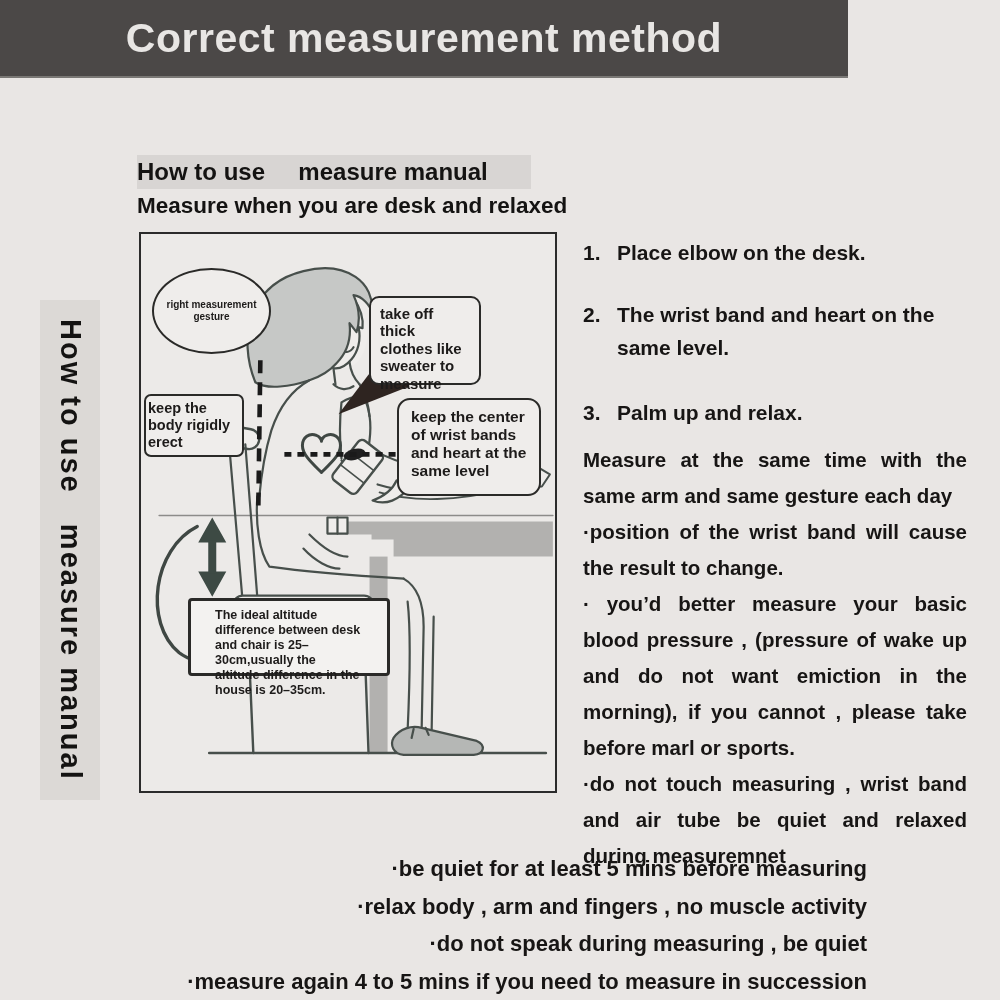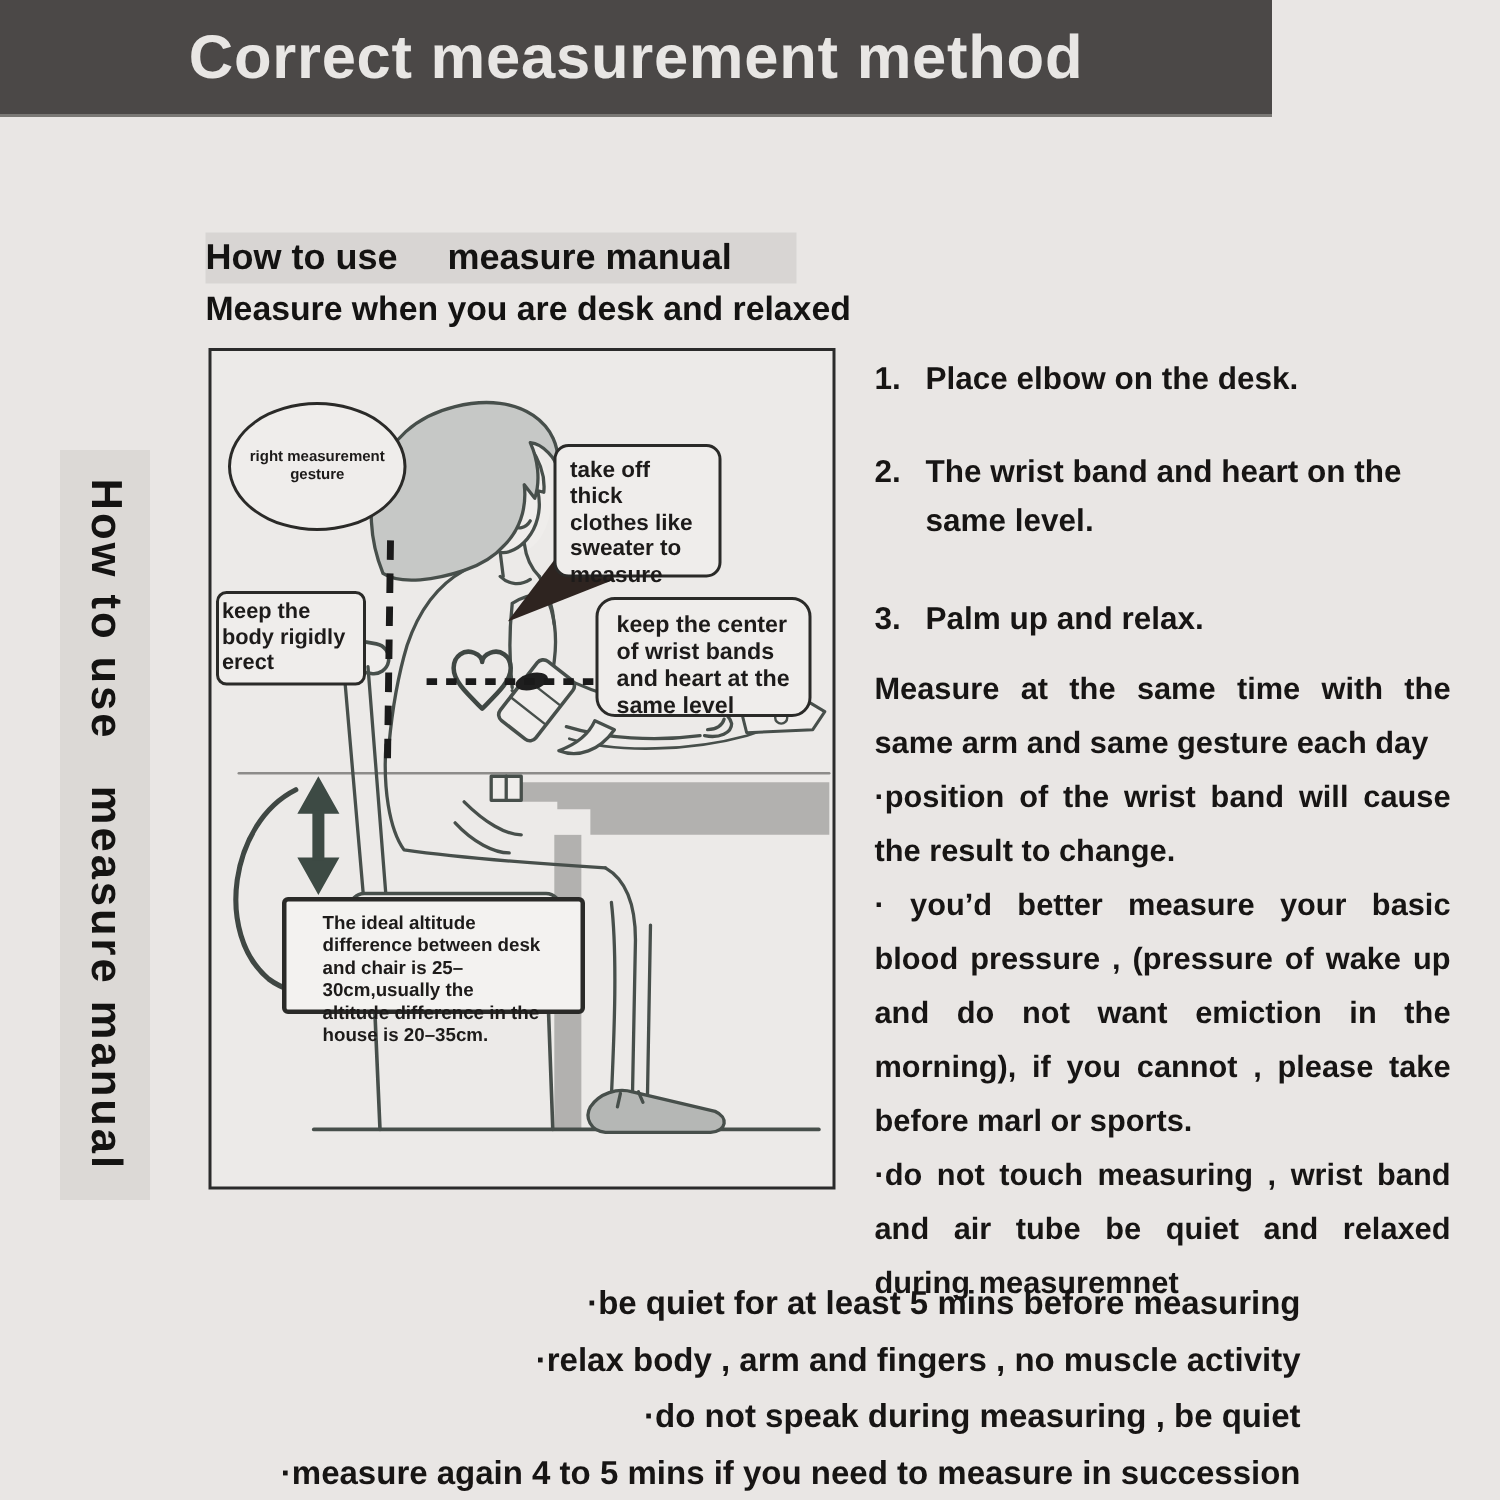--- a/index.html
+++ b/index.html
@@ -51,21 +51,21 @@
   .co-takeoff{
     left:228px;top:62px;width:112px;height:89px;border-radius:10px;
     font-size:15px;padding:7px 9px;
   }
   .co-erect{
     left:3px;top:139px;width:100px;height:63px;border-radius:7px;
     display:flex;align-items:center;justify-content:center;
     font-size:14.5px;padding:2px;margin-top:21px;
   }
   .co-wrist{
-    left:256px;top:164px;width:144px;height:80px;border-radius:13px;
+    left:256px;top:164px;width:144px;height:98px;border-radius:13px;
     font-size:15.5px;padding:8px 6px 6px 12px;
   }
   .co-altitude{
     left:47px;top:364px;width:202px;height:78px;border-radius:4px;
     border-width:3px;background:#f3f2f0;
     font-size:12.5px;line-height:1.2;padding:7px 24px;
   }
   .col-right{position:absolute;left:583px;top:230px;width:384px;}
   .step{position:absolute;display:flex;font-size:21px;font-weight:600;line-height:33px;color:#171514;}
   .step .num{width:34px;flex:0 0 34px;}

